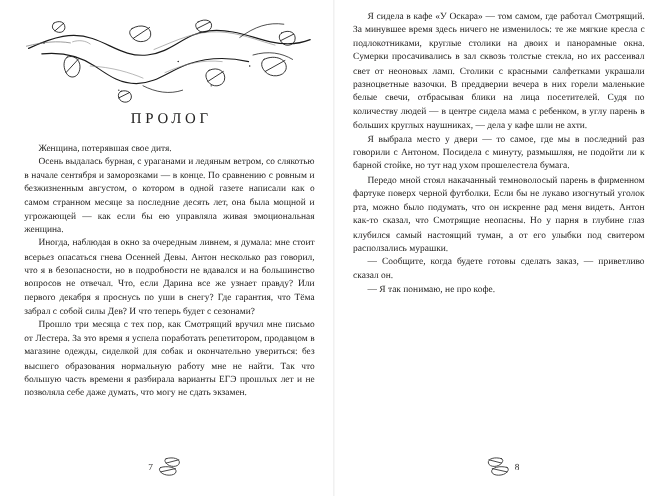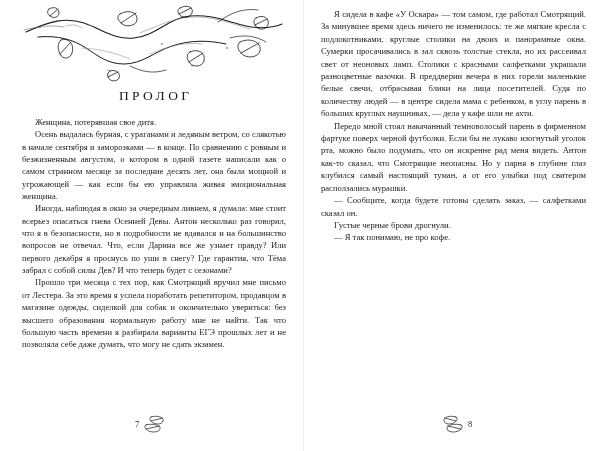--- a/index.html
+++ b/index.html
@@ -31,21 +31,21 @@
     width: 1px;
     height: 451px;
     background: #ececec;
   }
 
   .page {
     position: relative;
     height: 451px;
     box-sizing: border-box;
   }
-  .page-left  { width: 303px; padding: 4px 17px 0 22px; }
+  .page-left  { width: 303px; padding: 16px 17px 0 22px; }
   .page-right { width: 297px; padding: 0 14px 0 18px; }
 
   
   .ornament {
     width: 100%;
     height: 78px;
     margin: 0;
     display: block;
   }
   .ornament svg { display: block; width: 100%; height: 78px; }
@@ -171,23 +171,23 @@
           <path d="M4 14 L 17.5 11"></path>
         </svg>
       </span>
     </div>
   </div>
 
   <div class="page page-right">
 
     <div class="body-text" style="padding-top:8px;font-family:Liberation Serif, serif;">
       <p>Я сидела в кафе «У Оскара» — том самом, где работал Смотрящий. За минувшее время здесь ничего не изменилось: те же мягкие кресла с подлокотниками, круглые столики на двоих и панорамные окна. Сумерки просачивались в зал сквозь толстые стекла, но их рассеивал свет от неоновых ламп. Столики с красными салфетками украшали разноцветные вазочки. В преддверии вечера в них горели маленькие белые свечи, отбрасывая блики на лица посетителей. Судя по количеству людей — в центре сидела мама с ребенком, в углу парень в больших круглых наушниках, — дела у кафе шли не ахти.</p>
+      <p>Я выбрала место у двери — то самое, где мы в последний раз говорили с Антоном. Посидела с минуту, размышляя, не подойти ли к барной стойке, но тут над ухом прошелестела бумага.</p>
       <p>Передо мной стоял накачанный темноволосый парень в фирменном фартуке поверх черной футболки. Если бы не лукаво изогнутый уголок рта, можно было подумать, что он искренне рад меня видеть. Антон как-то сказал, что Смотрящие неопасны. Но у парня в глубине глаз клубился самый настоящий туман, а от его улыбки под свитером расползались мурашки.</p>
-      <p>— Сообщите, когда будете готовы сделать заказ, — салфетками сказал он.</p>
-      <p>Густые черные брови дрогнули.</p>
+      <p>— Сообщите, когда будете готовы сделать заказ, — приветливо сказал он.</p>
       <p>— Я так понимаю, не про кофе.</p>
     </div>
 
     <div class="folio right-side">
       <span class="folio-leaves">
         <svg width="26" height="18" viewBox="0 0 26 18" fill="none" stroke="#3b3b3b" stroke-width="0.85" stroke-linecap="round">
           <path d="M17 2 C 11 0, 4 2, 5 6 C 6 10, 14 10, 17 6 C 18.5 4.2, 18.5 2.6, 17 2 Z"></path>
           <path d="M17 6 L 5.5 3"></path>
           <path d="M22 10 C 16 8, 7 10, 8 14 C 9 18, 19 18, 22 14 C 23.5 12.2, 23.5 10.6, 22 10 Z"></path>
           <path d="M22 14 L 8.5 11"></path>

